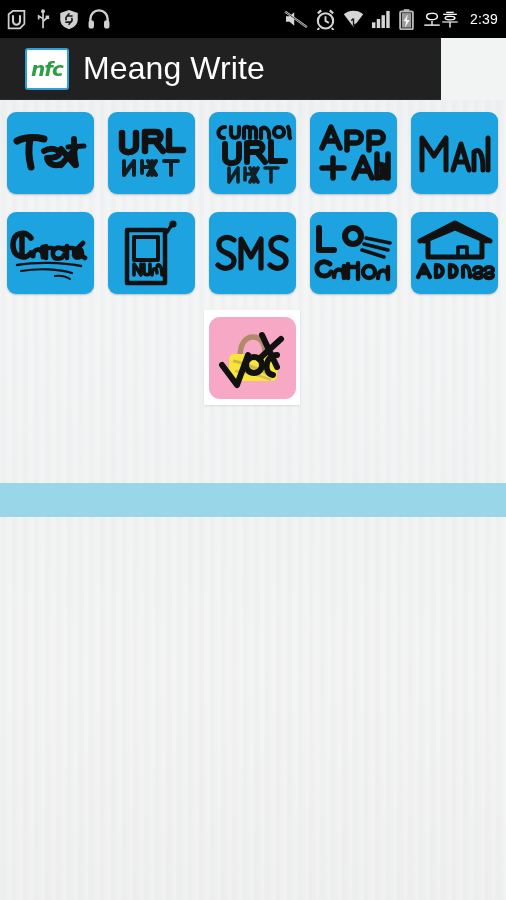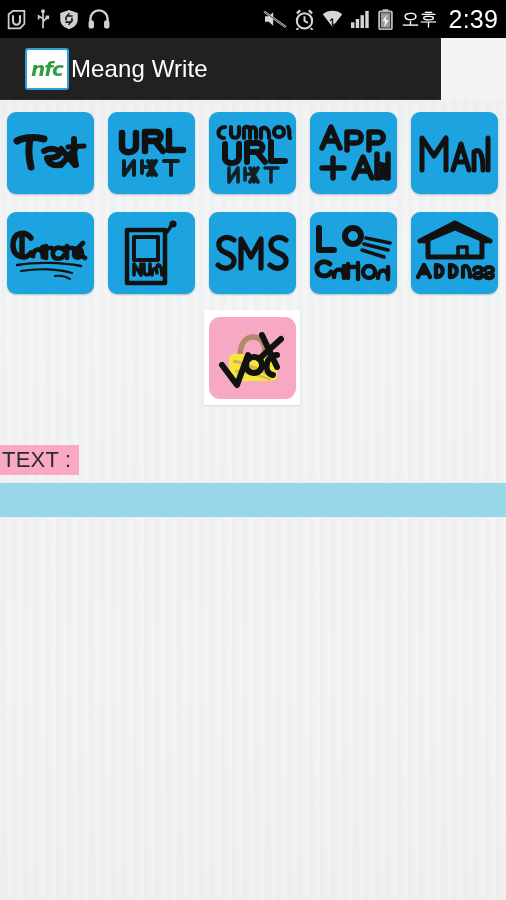--- a/index.html
+++ b/index.html
@@ -27,21 +27,21 @@
     display: flex;
     align-items: center;
     box-sizing: border-box;
     padding: 0 8px 0 6px;
   }
   .sb-left { display: flex; align-items: center; gap: 9px; }
   .sb-right { display: flex; align-items: center; gap: 7px; margin-left: auto; }
   .sb-ico { display: block; }
   #sb-clock {
     color: #ffffff;
-    font-size: 25px;
+    font-size: 14px;
     letter-spacing: 0.2px;
     margin-left: 4px;
     white-space: nowrap;
   }
   #sb-ampm {
     color: #ffffff;
     font-size: 18px;
     margin-left: 2px;
     white-space: nowrap;
   }
@@ -76,22 +76,22 @@
     font-family: "DejaVu Sans", sans-serif;
     font-weight: bold;
     font-size: 20px;
     font-style: italic;
     color: #2f9e43;
     letter-spacing: -1px;
     line-height: 1;
   }
   #app-title {
     color: #ffffff;
-    font-size: 24px;
-    margin-left: 2px;
+    font-size: 32px;
+    margin-left: 14px;
     letter-spacing: 0.1px;
     white-space: nowrap;
   }
 
   
   #content {
     position: absolute;
     top: 100px; left: 0;
     width: 506px;
     height: 800px;
@@ -437,16 +437,15 @@
           <g fill="none" stroke="#111" stroke-linecap="round" stroke-linejoin="round" stroke-width="6">
             <path d="M7 40 L22 60 L33 30"></path>
             <path d="M31 40 A8 8 0 1 0 47 40 A8 8 0 1 0 31 40"></path>
             <path d="M62 30 C50 30, 48 48, 58 50"></path>
             <path d="M47 10 L62 42 M66 14 L44 34"></path>
           </g>
         </svg>
       </div>
     </div>
 
-    <div id="text-label">TEXT :</div>
     <input id="text-input" type="text" placeholder="" style="">
   </div>
 </div>
 
 </body></html>

